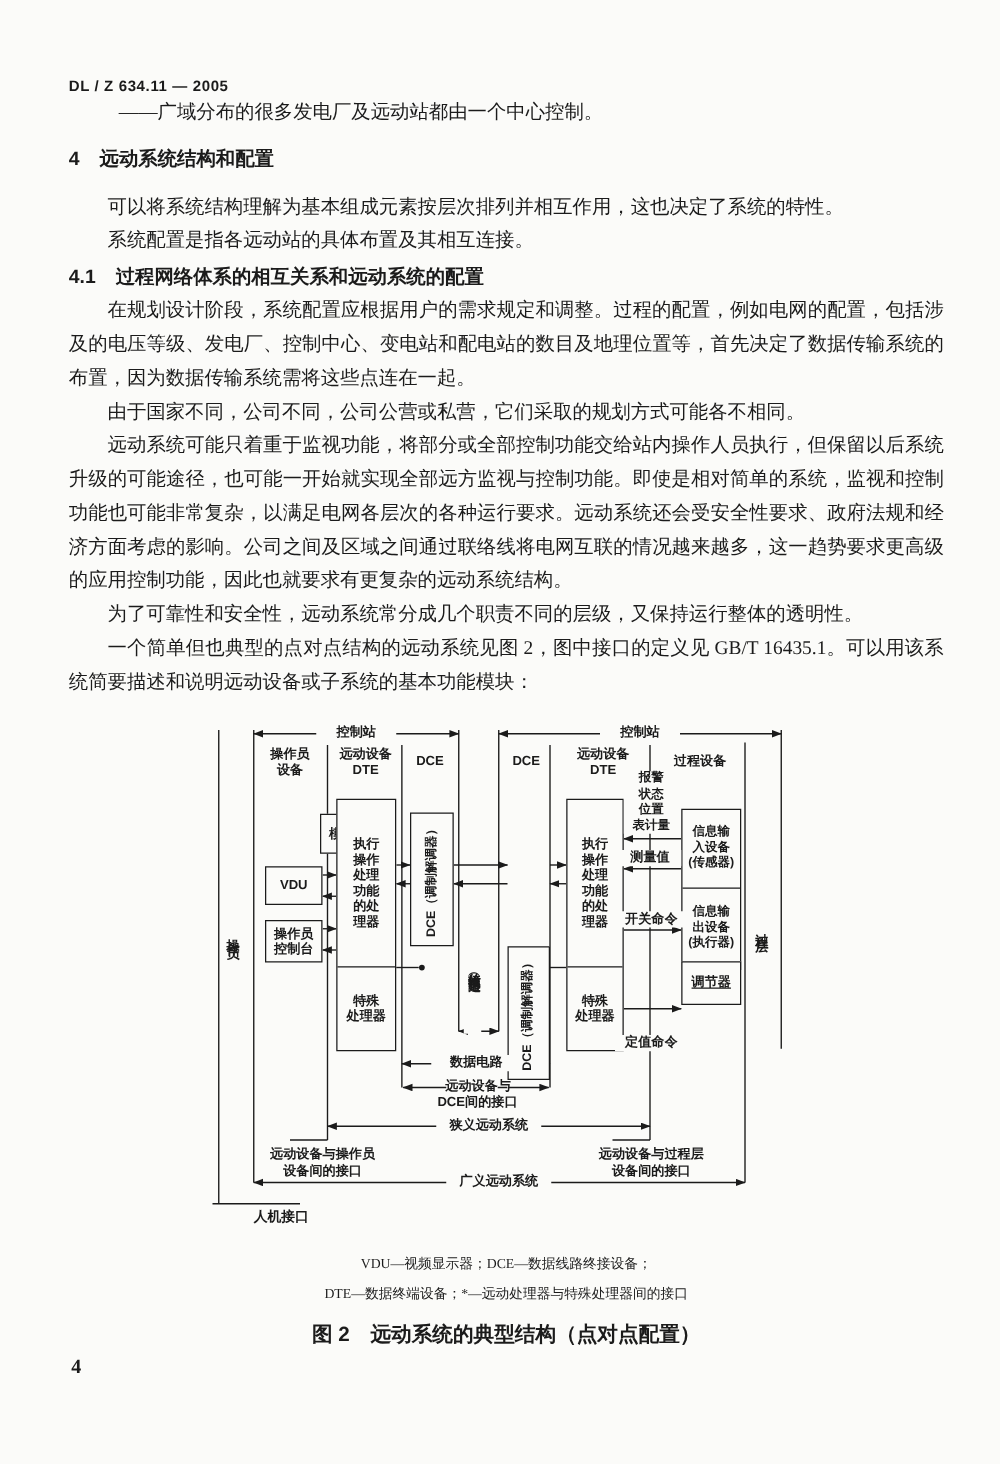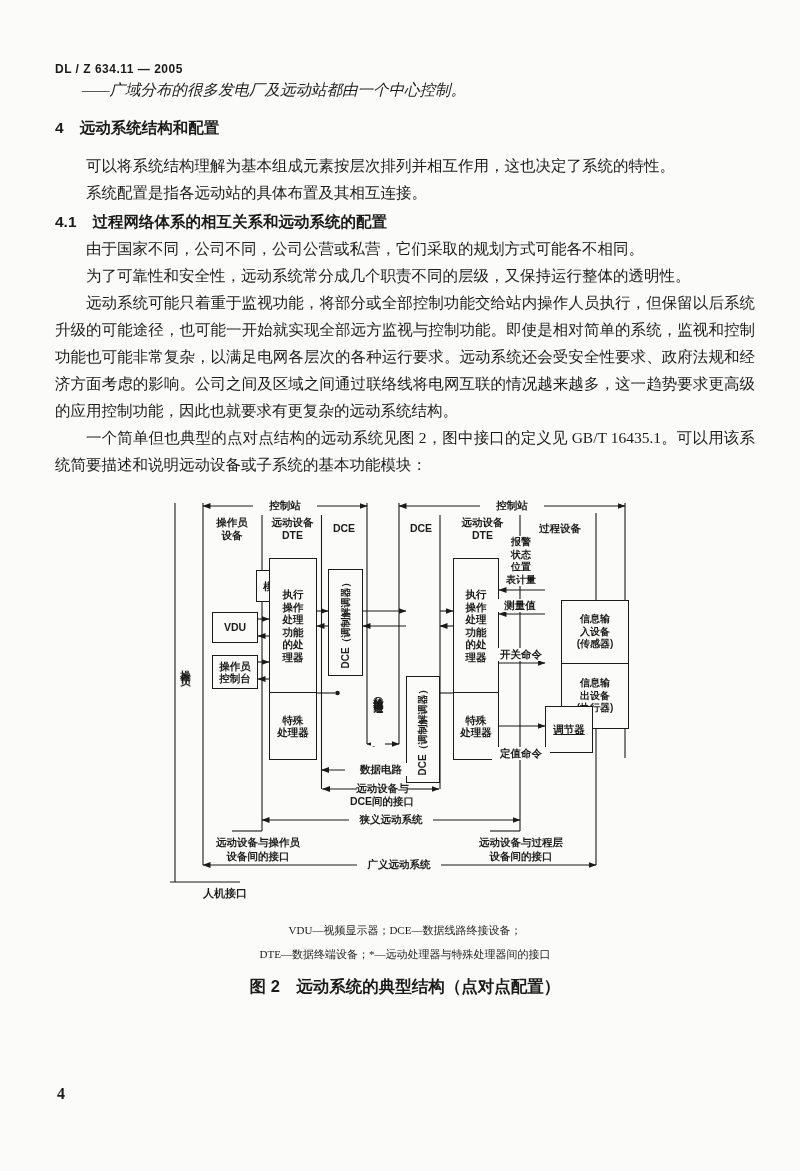--- a/index.html
+++ b/index.html
@@ -6,21 +6,21 @@
   body{
     width:800px;height:1171px;
     background:#fbfbf9;color:#1b1b1b;
     font-family:"Liberation Serif","DejaVu Serif",serif;
     position:relative;overflow:hidden;
   }
   .page{box-sizing:border-box;padding:62px 45px 0 55px;}
   .doc-code{font-family:"Liberation Sans","DejaVu Sans",sans-serif;font-weight:bold;font-size:12px;letter-spacing:.5px;}
   p{margin:0;font-size:15.5px;line-height:27px;text-align:justify;}
   .p-cont{margin-top:15px;margin-left:49px;text-indent:16px;}
-  .p-dash{margin-left:27px;font-style:italic;}
+  .p-dash{margin-left:40px;}
   .hd{font-family:"Liberation Sans","DejaVu Sans",sans-serif;font-weight:bold;font-size:15.5px;line-height:22px;}
   .hd .num{margin-right:16px;}
   .hd1{margin:14px 0 13px 0;}
   .hd2{margin:5px 0 2px 0;}
   .ind{text-indent:31px;}
 
   
   .fig{position:relative;width:480px;height:424px;margin:10px 0 0 110px;
        font-family:"Liberation Sans","DejaVu Sans",sans-serif;}
   .fig svg{position:absolute;left:0;top:0;}
@@ -56,23 +56,24 @@
 
   <div class="hd hd1">
     <span class="num">4</span><span>远动系统结构和配置</span>
   </div>
   <p class="ind">可以将系统结构理解为基本组成元素按层次排列并相互作用，这也决定了系统的特性。</p>
   <p class="ind">系统配置是指各远动站的具体布置及其相互连接。</p>
 
   <div class="hd hd2">
     <span class="num">4.1</span><span>过程网络体系的相互关系和远动系统的配置</span>
   </div>
+  <p class="ind">在规划设计阶段，系统配置应根据用户的需求规定和调整。过程的配置，例如电网的配置，包括涉及的电压等级、发电厂、控制中心、变电站和配电站的数目及地理位置等，首先决定了数据传输系统的布置，因为数据传输系统需将这些点连在一起。</p>
   <p class="ind">由于国家不同，公司不同，公司公营或私营，它们采取的规划方式可能各不相同。</p>
+  <p class="ind">远动系统可能只着重于监视功能，将部分或全部控制功能交给站内操作人员执行，但保留以后系统升级的可能途径，也可能一开始就实现全部远方监视与控制功能。即使是相对简单的系统，监视和控制功能也可能非常复杂，以满足电网各层次的各种运行要求。远动系统还会受安全性要求、政府法规和经济方面考虑的影响。公司之间及区域之间通过联络线将电网互联的情况越来越多，这一趋势要求更高级的应用控制功能，因此也就要求有更复杂的远动系统结构。</p>
   <p class="ind">为了可靠性和安全性，远动系统常分成几个职责不同的层级，又保持运行整体的透明性。</p>
-  <p class="ind">远动系统可能只着重于监视功能，将部分或全部控制功能交给站内操作人员执行，但保留以后系统升级的可能途径，也可能一开始就实现全部远方监视与控制功能。即使是相对简单的系统，监视和控制功能也可能非常复杂，以满足电网各层次的各种运行要求。远动系统还会受安全性要求、政府法规和经济方面考虑的影响。公司之间及区域之间通过联络线将电网互联的情况越来越多，这一趋势要求更高级的应用控制功能，因此也就要求有更复杂的远动系统结构。</p>
 
   <p class="ind">一个简单但也典型的点对点结构的远动系统见图 2，图中接口的定义见 GB/T 16435.1。可以用该系统简要描述和说明远动设备或子系统的基本功能模块：</p>
 
   <div class="fig">
     <svg width="480" height="424" viewBox="0 0 480 424">
       <defs>
         <marker id="ah" markerWidth="9" markerHeight="7" refX="7.5" refY="3" orient="auto-start-reverse" markerUnits="userSpaceOnUse">
           <path d="M0,0L8,3L0,6Z" fill="#1b1b1b"></path>
         </marker>
       </defs>
@@ -171,29 +172,29 @@
       <div class="sec" style="height:133px;">执行
 操作
 处理
 功能
 的处
 理器</div>
       <div class="sec">特殊
 处理器</div>
     </div>
 
-    <div class="wrap" style="left:396px;top:78px;width:68px;height:129px;margin-top:34px;">
+    <div class="wrap" style="left:380px;top:78px;width:48px;height:129px;">
       <div class="sec" style="height:62px;font-size:10px;">信息输
 入设备
 (传感器)</div>
       <div class="sec" style="font-size:10px;">信息输
 出设备
 (执行器)</div>
     </div>
-    <div class="box" style="left:380px;top:218px;width:48px;height:47px;text-decoration:underline;">调节器</div>
+    <div class="box" style="left:380px;top:200px;width:48px;height:35px;text-decoration:underline;">调节器</div>
 
     <div class="fl bg" style="left:334px;top:48px;width:44px;font-size:10px;line-height:12.5px;">报警
 状态
 位置
 表计量</div>
     <div class="fl bg" style="left:330px;top:111px;width:50px;">测量值</div>
     <div class="fl bg" style="left:327px;top:160px;width:58px;">开关命令</div>
     <div class="fl bg" style="left:327px;top:223px;width:58px;margin-top:36px;">定值命令</div>
 
     <div class="fl bg" style="left:180px;top:275px;width:72px;">数据电路</div>

